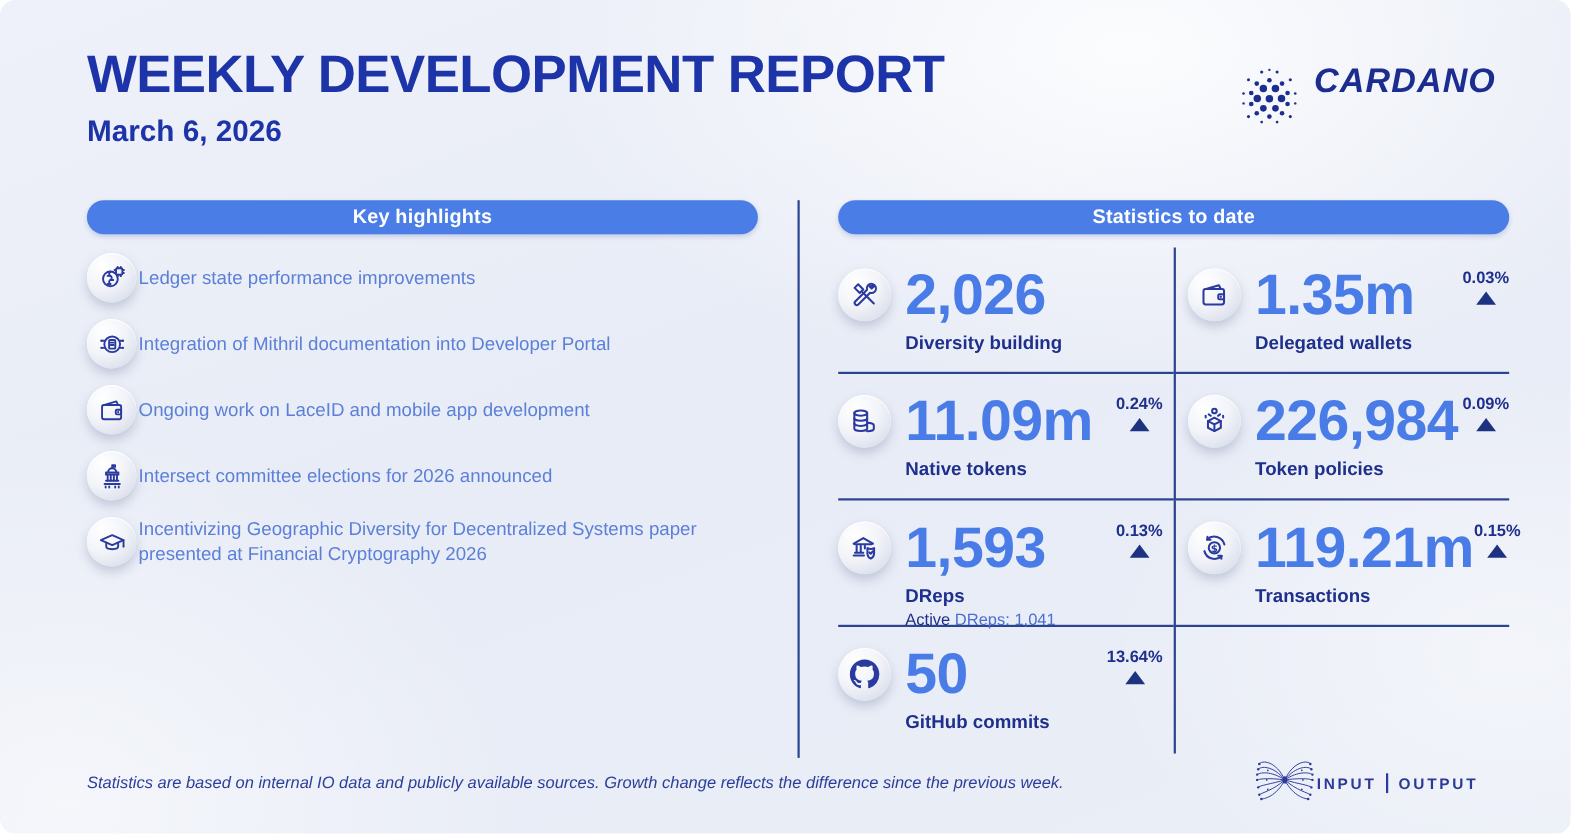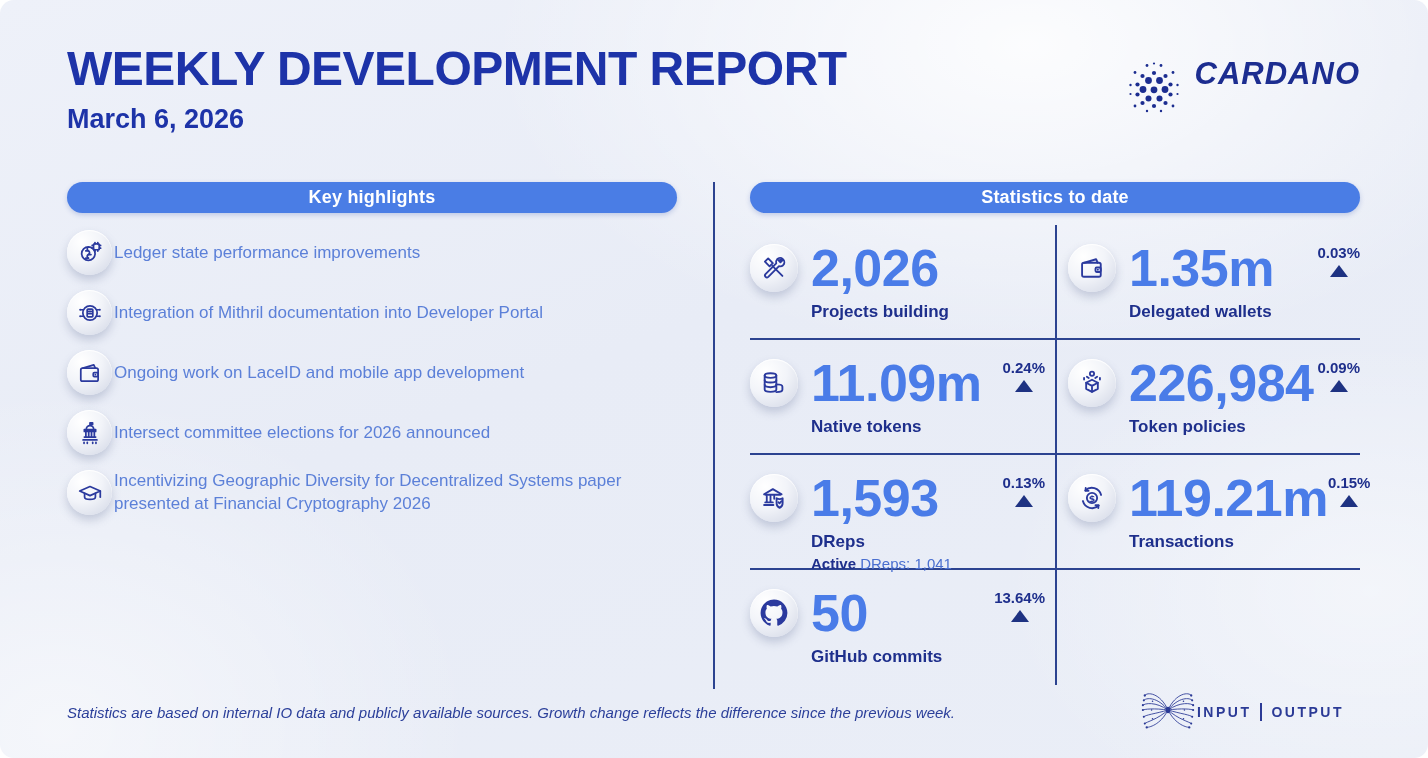--- a/index.html
+++ b/index.html
@@ -6,20 +6,21 @@
   body { background:#ffffff; font-family:"Liberation Sans", sans-serif; }
   .canvas {
     position:relative; width:1428px; height:758px; margin:0 auto;
     border-radius:14px; overflow:hidden;
     background:
       radial-gradient(900px 520px at 72% 6%, rgba(255,255,255,.85) 0%, rgba(255,255,255,0) 60%),
       radial-gradient(760px 620px at 4% 96%, rgba(255,255,255,.55) 0%, rgba(255,255,255,0) 55%),
       radial-gradient(620px 420px at 96% 78%, rgba(255,255,255,.45) 0%, rgba(255,255,255,0) 60%),
       linear-gradient(160deg, #eef1f9 0%, #e8ecf6 45%, #eaeef7 100%);
     color:#1e2f8c;
+    padding-left:12px;
   }
   .inner { position:relative; padding:0 68px 0 67px; height:100%; }
 
   
   .header { display:flex; justify-content:space-between; align-items:flex-start; padding-top:44px; }
   .page-title { font-size:48px; font-weight:800; letter-spacing:-.5px; color:#1d33a8; line-height:1.05; }
   .page-date  { font-size:27px; font-weight:700; color:#1d33a8; margin-top:10px; }
   .brand { display:flex; align-items:flex-start; gap:12px; margin-top:12px;font-style:italic; }
   .brand-text { font-size:31px; font-weight:800; letter-spacing:1px; color:#1c2d90; }
 
@@ -58,21 +59,21 @@
     width:48px; height:48px; border-radius:50%; flex:0 0 auto; margin-top:2px;
     background:radial-gradient(circle at 32% 26%, #ffffff 0%, #f2f4f9 45%, #dde1ec 80%, #cdd2e0 100%);
     box-shadow:0 5px 10px rgba(95,108,150,.30), inset 0 1px 1px #fff;
     display:flex; align-items:center; justify-content:center;
   }
   .stat-badge svg { width:28px; height:28px; }
   .stat-main { margin-left:13px; }
   .stat-value { font-size:52px; font-weight:700; line-height:1; color:#4a7ce8; letter-spacing:-.5px; }
   .stat-label { font-size:17px; font-weight:700; color:#1e2f8c; margin-top:8px; }
   .stat-sub { font-size:15px; margin-top:3px; }
-  .stat-sub .b { font-weight:700; color:#1e2f8c; }
+  .stat-sub .b { font-weight:400; color:#1e2f8c; }
   .stat-sub .r { font-weight:500; color:#4a6fd0; }
   .growth { margin-left:auto; text-align:center; padding-top:2px; }
   .growth .pct { font-size:15px; font-weight:700; color:#1e2f8c; }
   .tri-up { width:0; height:0; border-left:9px solid transparent; border-right:9px solid transparent;
             border-bottom:12px solid #1e3282; margin:4px auto 0; }
 
   
   .footer { position:absolute; left:67px; right:84px; bottom:22px;
             display:flex; justify-content:space-between; align-items:center; }
   .disclaimer { font-size:15px; font-style:italic; font-weight:500; color:#2b3f9a; }
@@ -220,21 +221,21 @@
       <div class="cell left rule">
         <span class="stat-badge">
           <svg viewBox="0 0 24 24">
             <path class="ln" d="M19.6 4.4a3.5 3.5 0 0 0-4.9.1c-.9 1-1.2 2.3-.8 3.5l-9.2 9.2a1.7 1.7 0 0 0 2.4 2.4l9.2-9.2c1.2.4 2.5.1 3.5-.8a3.5 3.5 0 0 0 .1-4.9l-2.4 2.4-1.6-1.6z"></path>
             <path class="ln" d="M7 3.8L4.2 6.6l4 4 2.8-2.8z"></path>
             <path class="ln" d="M10.6 10.2l8.6 8.6"></path>
           </svg>
         </span>
         <div class="stat-main">
           <div class="stat-value">2,026</div>
-          <div class="stat-label">Projects building</div>
+          <div class="stat-label">Diversity building</div>
         </div>
       </div>
 
       <div class="cell right rule">
         <span class="stat-badge">
           <svg viewBox="0 0 24 24">
                   <rect class="ln" x="3.5" y="7.5" width="16" height="12" rx="1.6"></rect>
             <path class="ln" d="M5.5 7.5l10-3 1.4 3"></path>
             <rect class="ln" x="15" y="11.6" width="4.5" height="3.8" rx="1"></rect>
                   <circle class="fl" cx="17" cy="13.5" r=".9"></circle>

